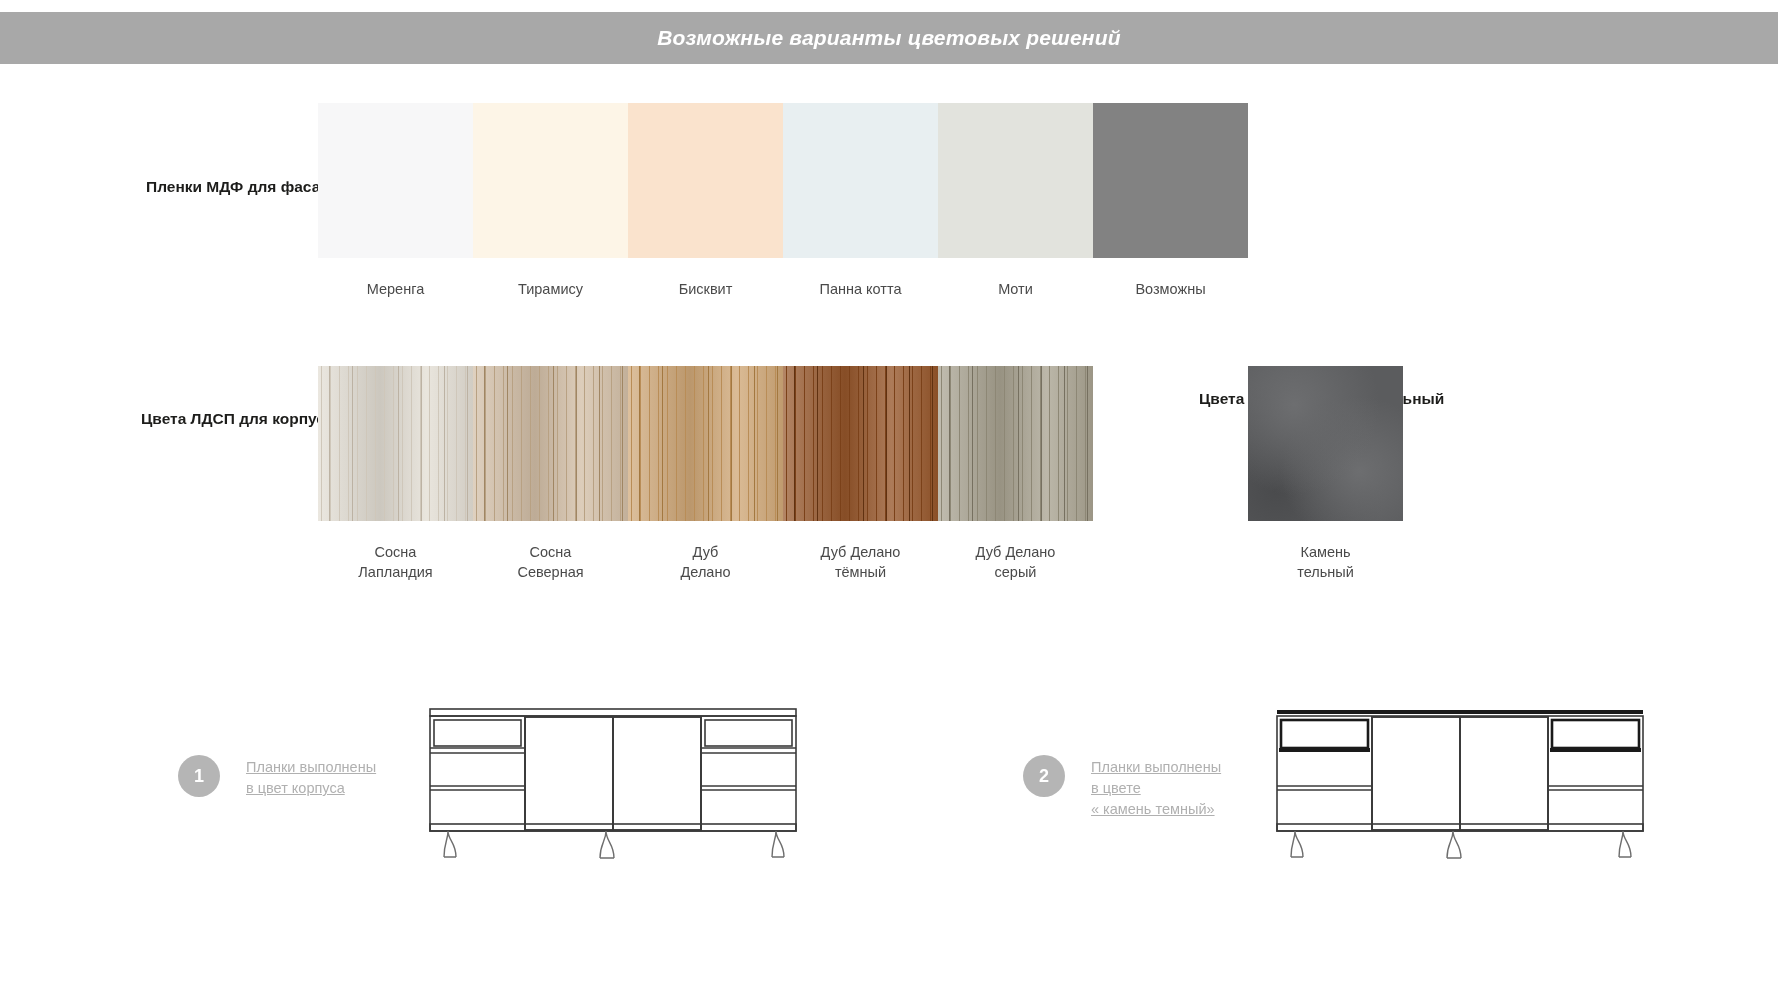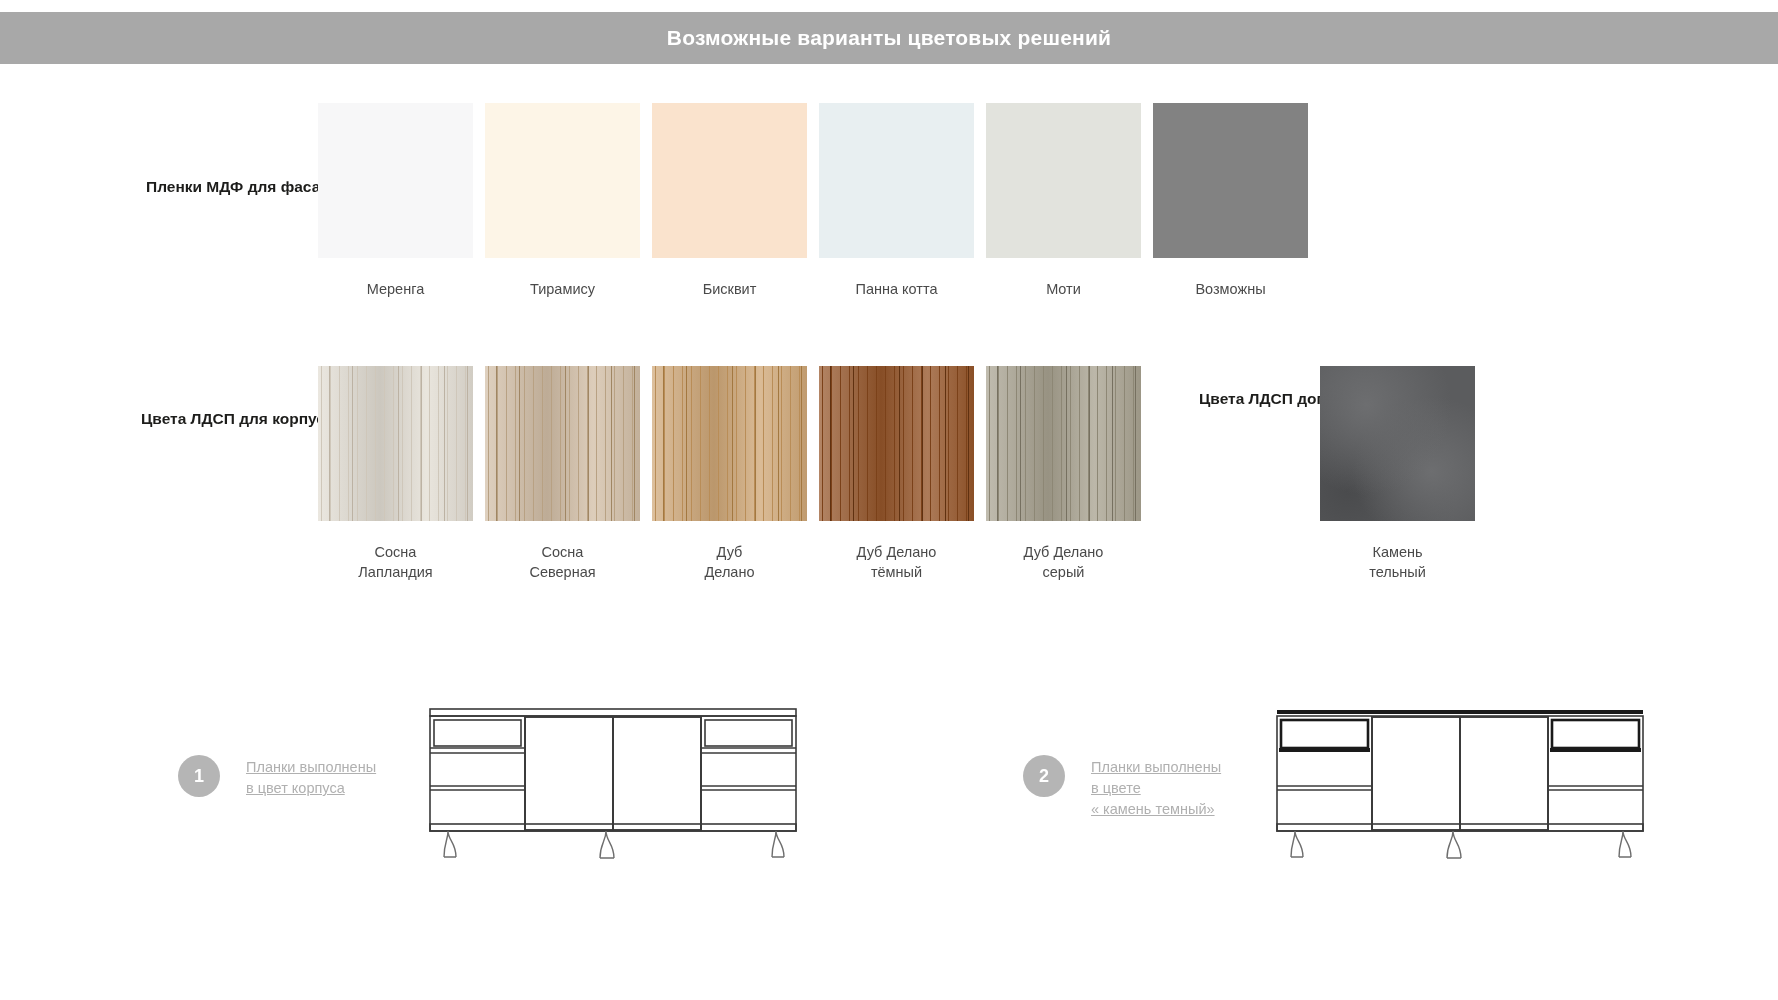--- a/index.html
+++ b/index.html
@@ -9,21 +9,21 @@
     font-family:"Liberation Sans","DejaVu Sans",sans-serif;
     overflow:hidden;
     position:relative;
   }
   .page{position:relative;width:1778px;height:1000px;}
 
   
   .banner{
     position:absolute;left:0;width:1778px;height:52px;
     background:#a8a8a8;
-    display:flex;align-items:center;justify-content:center;
+    display:flex;align-items:center;justify-content:center;font-style:italic;
   }
   #banner-top{top:12px;}
   #banner-bottom{top:610px;}
   .banner-title{
     color:#ffffff;font-size:21px;font-weight:bold;letter-spacing:.2px;
     white-space:nowrap;
   }
   .bracket{
     position:absolute;top:50%;width:180px;height:26px;
     border-top:2px solid #ffffff;
@@ -36,21 +36,21 @@
   .side-label{
     position:absolute;
     font-size:15.5px;font-weight:bold;color:#1d1d1b;
     line-height:38px;white-space:nowrap;
   }
   #label-mdf{left:146px;top:168px;}
   #label-ldsp{left:141px;top:400px;}
   #label-ldsp-extra{left:1199px;top:380px;}
 
   
-  .row{position:absolute;display:flex;gap:12px;}
+  .row{position:absolute;display:flex;}
   #row-mdf{left:318px;top:103px;}
   #row-ldsp{left:318px;top:366px;}
 
   .swatch-cell{width:155px;display:flex;flex-direction:column;align-items:center;}
   .swatch{
     width:155px;height:155px;display:block;
     position:relative;overflow:hidden;
   }
   .swatch-caption{
     margin-top:21px;font-size:14.5px;color:#4a4a4a;

